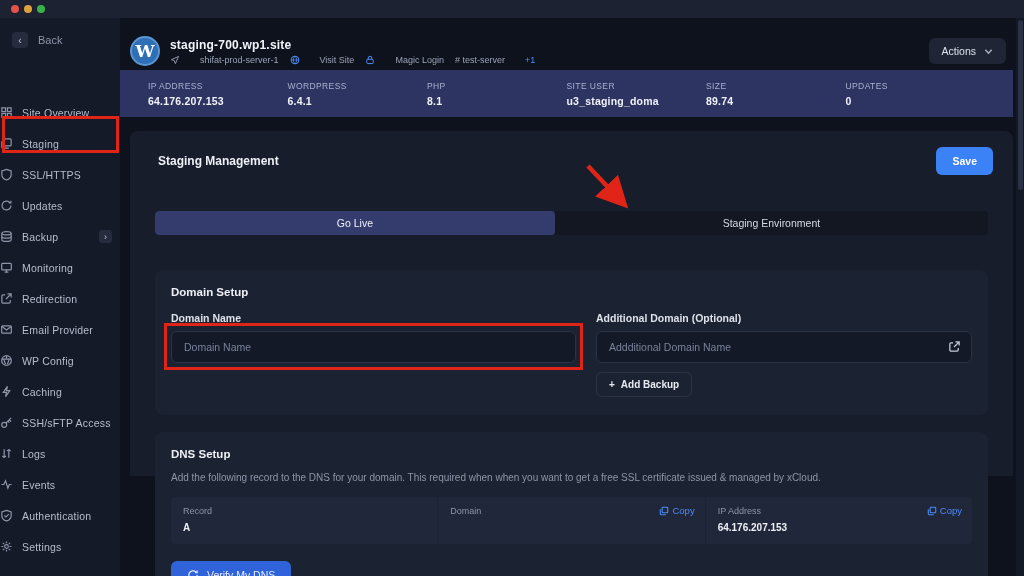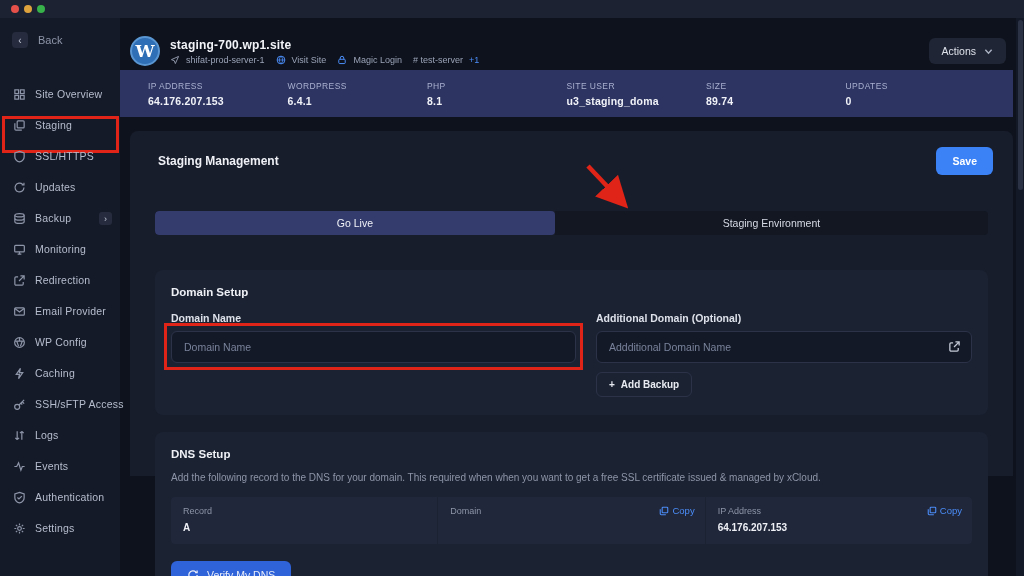--- a/index.html
+++ b/index.html
@@ -10,33 +10,33 @@
   }
   
   .titlebar { position:absolute; top:0; left:0; width:1024px; height:18px; background:#1d2232; z-index:30; }
   .tl-dot { position:absolute; top:5px; width:8px; height:8px; border-radius:50%; }
   
   .sidebar { position:absolute; top:18px; left:0; width:120px; height:558px; background:#151a28; z-index:5; }
   .back-row { display:flex; align-items:center; gap:10px; margin:14px 0 0 12px; cursor:pointer; }
   .back-chip { width:16px; height:16px; background:#262c3e; border-radius:4px; display:flex; align-items:center; justify-content:center; color:#c3c9d6; font-size:10px; }
   .back-label { color:#8d95a8; font-size:11px; }
   .nav { margin-top:40px; }
-  .nav-item { position:relative; display:flex; align-items:flex-start; gap:9px; height:31px; padding-left:13px; cursor:pointer; color:#b6bdcd; }
+  .nav-item { position:relative; display:flex; align-items:flex-end; gap:9px; height:31px; cursor:pointer; color:#b6bdcd; }
   .nav-item .ico { width:13px; height:13px; color:#8d95a8; display:flex; align-items:center; justify-content:center; flex:none; }
   .nav-item .lbl { font-size:10.5px; letter-spacing:.2px; white-space:nowrap; }
   .nav-item .sub-arrow { position:absolute; right:8px; width:13px; height:13px; background:#262c3e; border-radius:3px; color:#c3c9d6; font-size:9px; display:flex; align-items:center; justify-content:center; }
   .nav-item.annotated::after { content:""; position:absolute; left:2px; right:1px; top:-3px; bottom:-3px; border:3px solid #e02417; }
   
   .main { position:absolute; top:18px; left:120px; width:896px; height:558px; }
   .site-header { position:absolute; top:7px; left:10px; right:10px; height:52px; display:flex; align-items:center; }
   .wp-logo { width:30px; height:30px; border-radius:50%; background:#2f6fb5; color:#fff; display:flex; align-items:center; justify-content:center; font-weight:bold; font-size:17px; font-family:"DejaVu Serif",serif; border:2px solid #5a96d2; flex:none; }
   .site-head-text { margin-left:10px; }
   .site-title { font-size:12px; font-weight:bold; color:#f2f4f9; letter-spacing:.2px; }
   .site-meta { display:flex; align-items:center; gap:11px; margin-top:3px; font-size:9px; color:#9aa3b7; }
-  .meta-item { display:flex; align-items:center; gap:6px; cursor:pointer; }
+  .meta-item { display:flex; align-items:center; gap:20px; cursor:pointer; }
   .meta-item .ico { width:10px; height:10px; color:#4b8df8; display:flex; }
   .meta-plus { color:#4b8df8; }
   .actions-btn { margin-left:auto; background:#1f2534; border-radius:6px; padding:7px 13px; font-size:10.5px; color:#dde1ea; display:flex; align-items:center; gap:8px; cursor:pointer; }
   .actions-btn .ico { width:9px; height:9px; color:#aab2c2; display:flex; }
   
   .infobar { position:absolute; top:52px; left:0; width:893px; height:47px; background:#2d3461; display:flex; align-items:center; padding:0 28px; }
   .stat { flex:1; }
   .stat .s-label { font-size:8.5px; color:#a9b0d0; letter-spacing:.4px; }
   .stat .s-value { font-size:10.5px; color:#f0f2f8; margin-top:4px; font-weight:bold; letter-spacing:.2px; }
   

